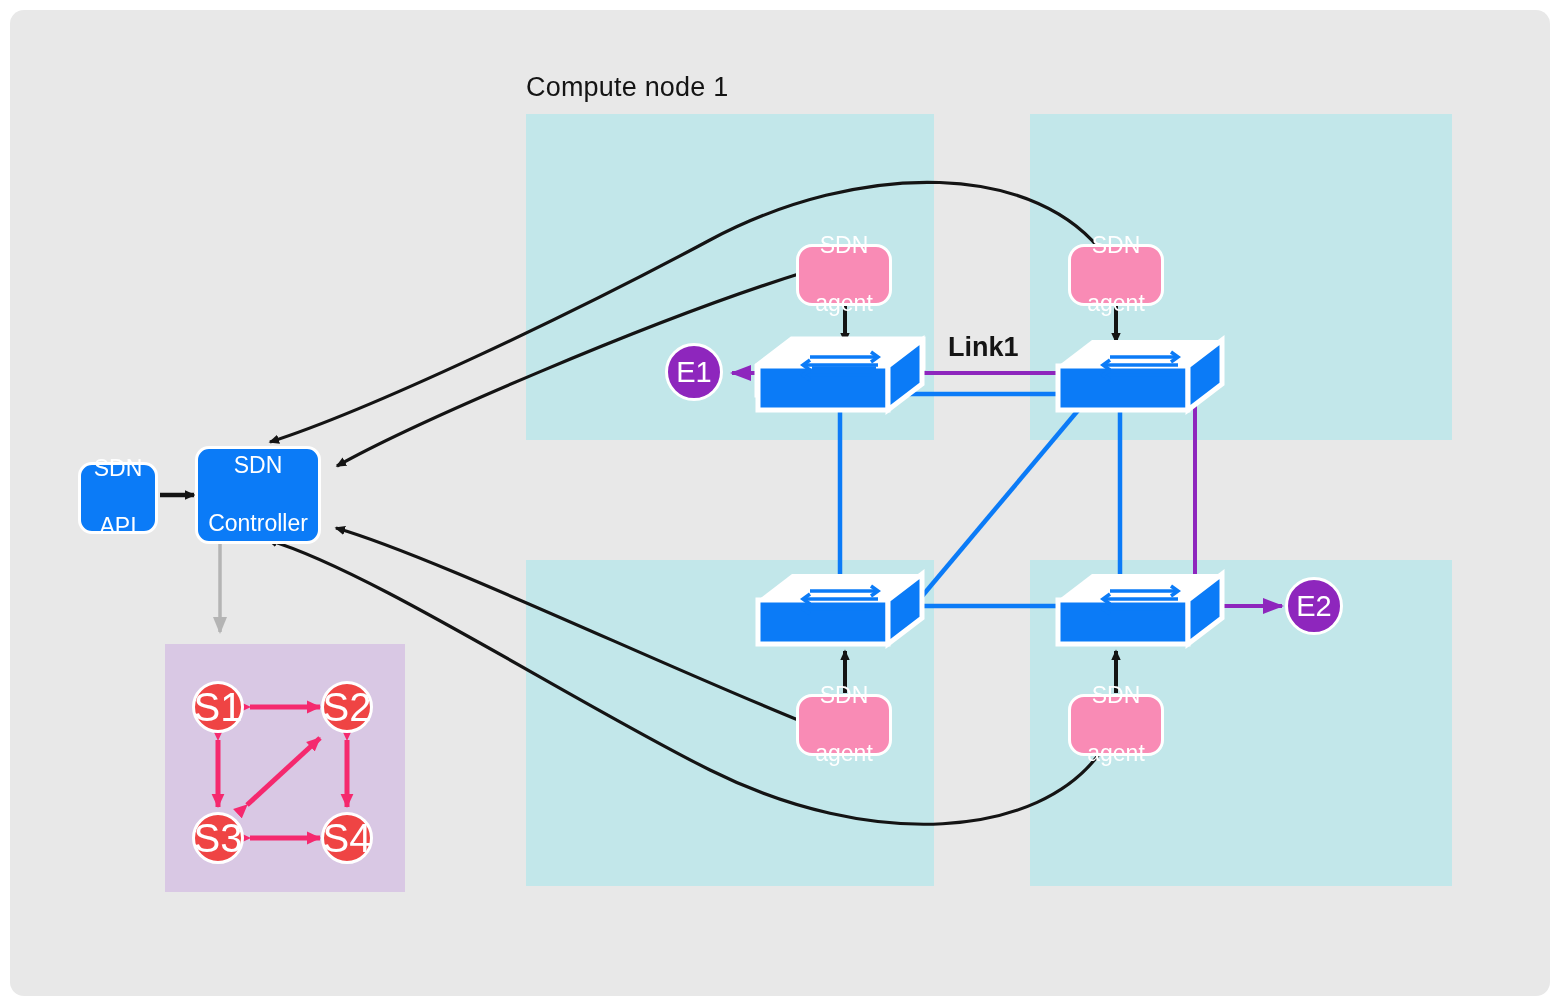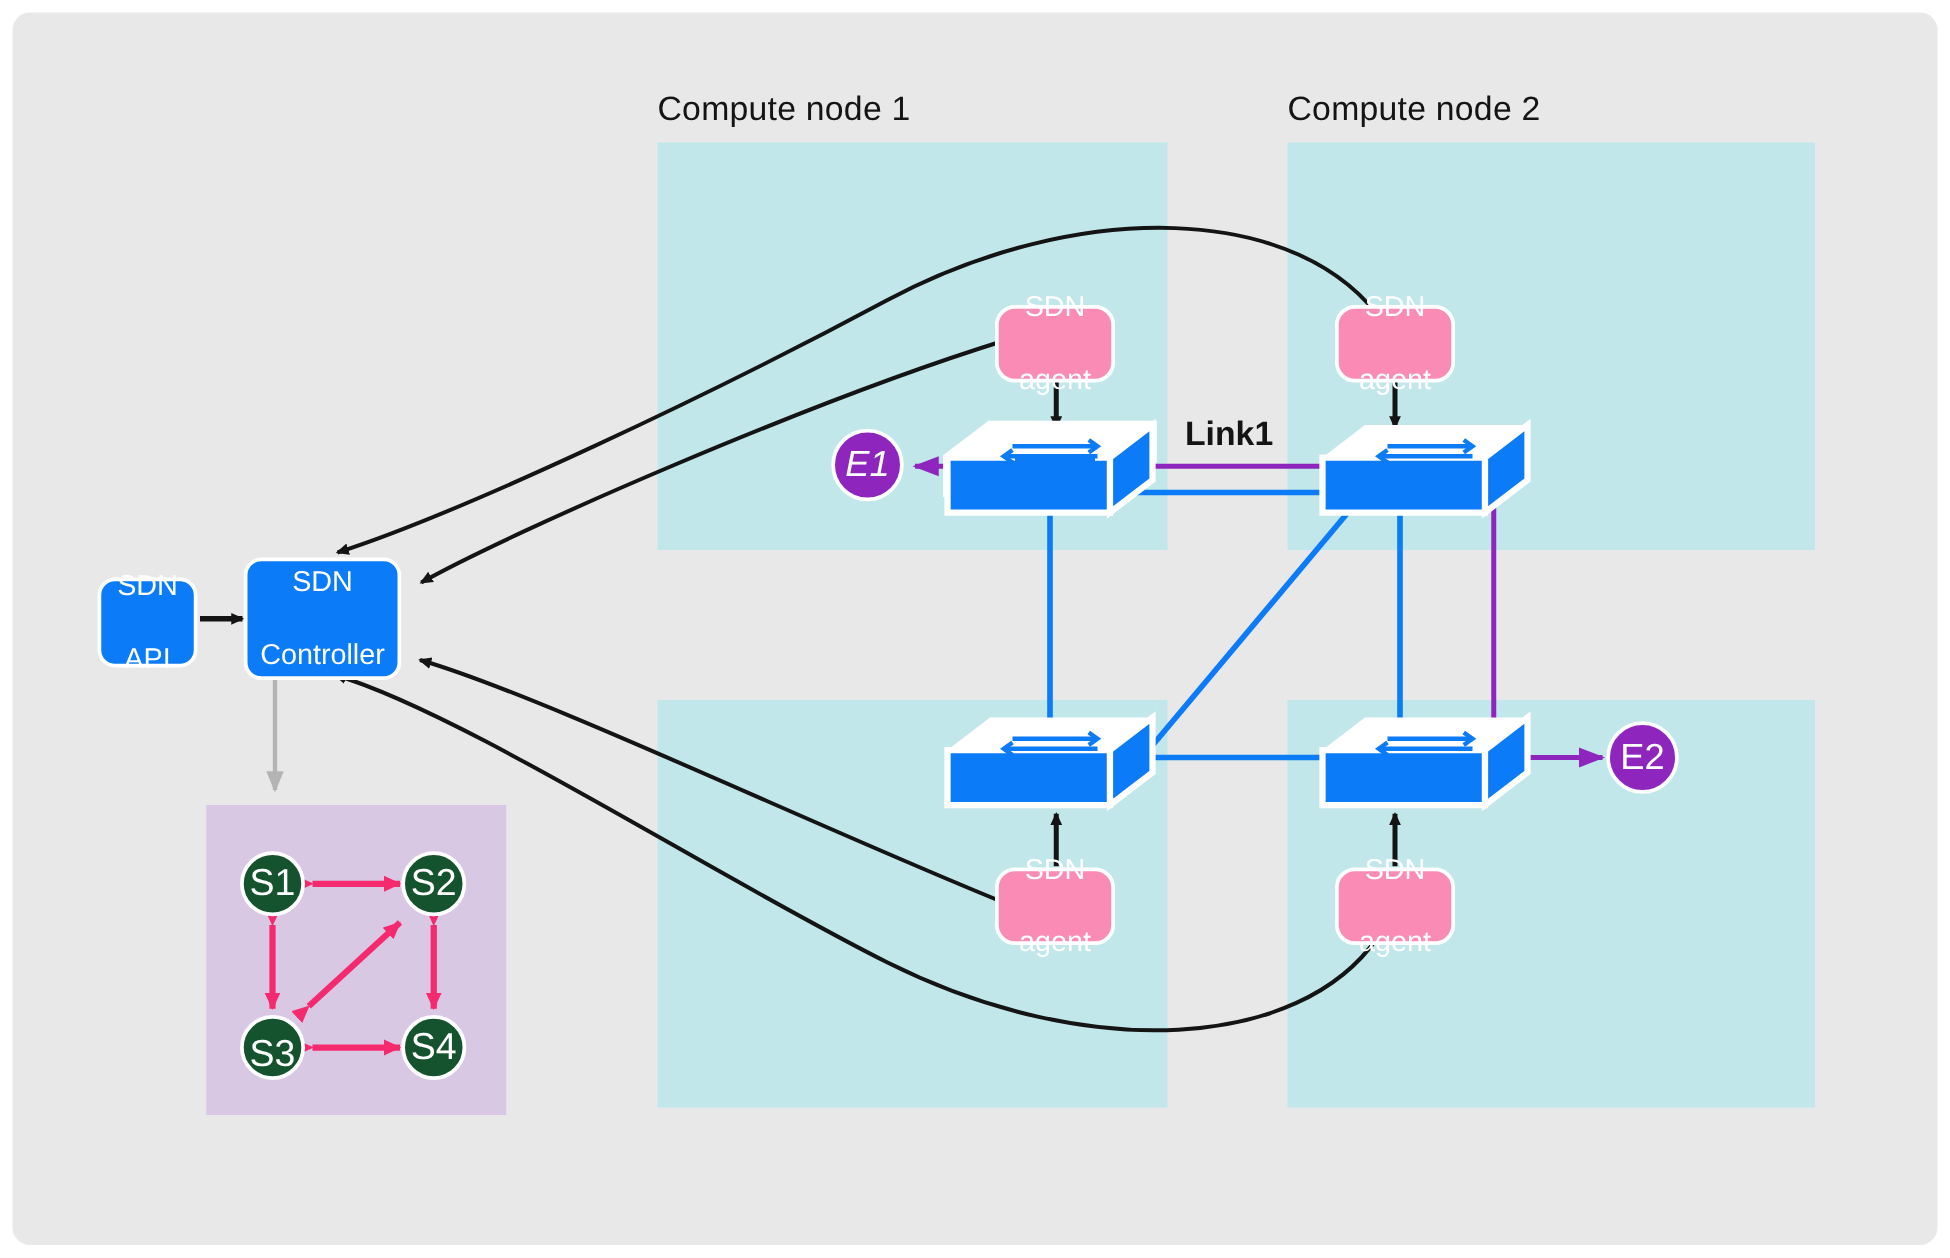--- a/index.html
+++ b/index.html
@@ -74,21 +74,21 @@
     position: absolute;
     border-radius: 50%;
     display: flex;
     align-items: center;
     justify-content: center;
     color: #ffffff;
     box-sizing: border-box;
     border: 3px solid #ffffff;
   }
   .circle.purple { background: #8e26bd; font-size: 29px; }
-  .circle.magenta { background: #14532d; font-size: 30px; }
+  .circle.magenta { background: #ef4444; font-size: 40px; }
 </style>
 </head>
 <body>
 
 <div id="stage">
   <div id="canvas">
 
     <div class="panel" style="left:516px; top:104px; width:408px; height:326px;"></div>
     <div class="panel" style="left:1020px; top:104px; width:422px; height:326px;"></div>
     <div class="panel" style="left:516px; top:550px; width:408px; height:326px;"></div>
@@ -210,21 +210,20 @@
           <path d="M1100,584 L1093,589 L1100,594"></path>
           <path d="M1100,581 L1168,581"></path>
           <path d="M1161,576 L1168,581 L1161,586"></path>
           <path d="M1093,599 L1162,599"></path>
           <path d="M1100,594 L1093,599 L1100,604"></path>
         </g>
       </g>
     </svg>
 
     <div class="node-label" style="left:516px; top:62px;">Compute node 1</div>
-    <div class="node-label" style="left:1020px; top:62px;">Compute node 2</div>
 
     <div class="link-label" style="left:938px; top:322px;">Link1</div>
 
     <div class="rbox blue" style="left:68px; top:452px; width:80px; height:72px; flex-direction:column;">
       <span>SDN</span>
       <span>API</span>
     </div>
 
     <div class="rbox blue" style="left:185px; top:436px; width:126px; height:98px; flex-direction:column;">
       <span>SDN</span>
@@ -241,21 +240,21 @@
     </div>
     <div class="rbox pink" style="left:786px; top:684px; width:96px; height:62px; flex-direction:column;">
       <span>SDN</span>
       <span>agent</span>
     </div>
     <div class="rbox pink" style="left:1058px; top:684px; width:96px; height:62px; flex-direction:column;">
       <span>SDN</span>
       <span>agent</span>
     </div>
 
-    <div class="circle purple" style="left:655px; top:333px; width:58px; height:58px;font-style:italic;">
+    <div class="circle purple" style="left:655px; top:333px; width:58px; height:58px;">
       <span>E1</span>
     </div>
     <div class="circle purple" style="left:1275px; top:567px; width:58px; height:58px;">
       <span>E2</span>
     </div>
 
     <div class="circle magenta" style="left:182px; top:671px; width:52px; height:52px;">
       <span>S1</span>
     </div>
     <div class="circle magenta" style="left:311px; top:671px; width:52px; height:52px;">

